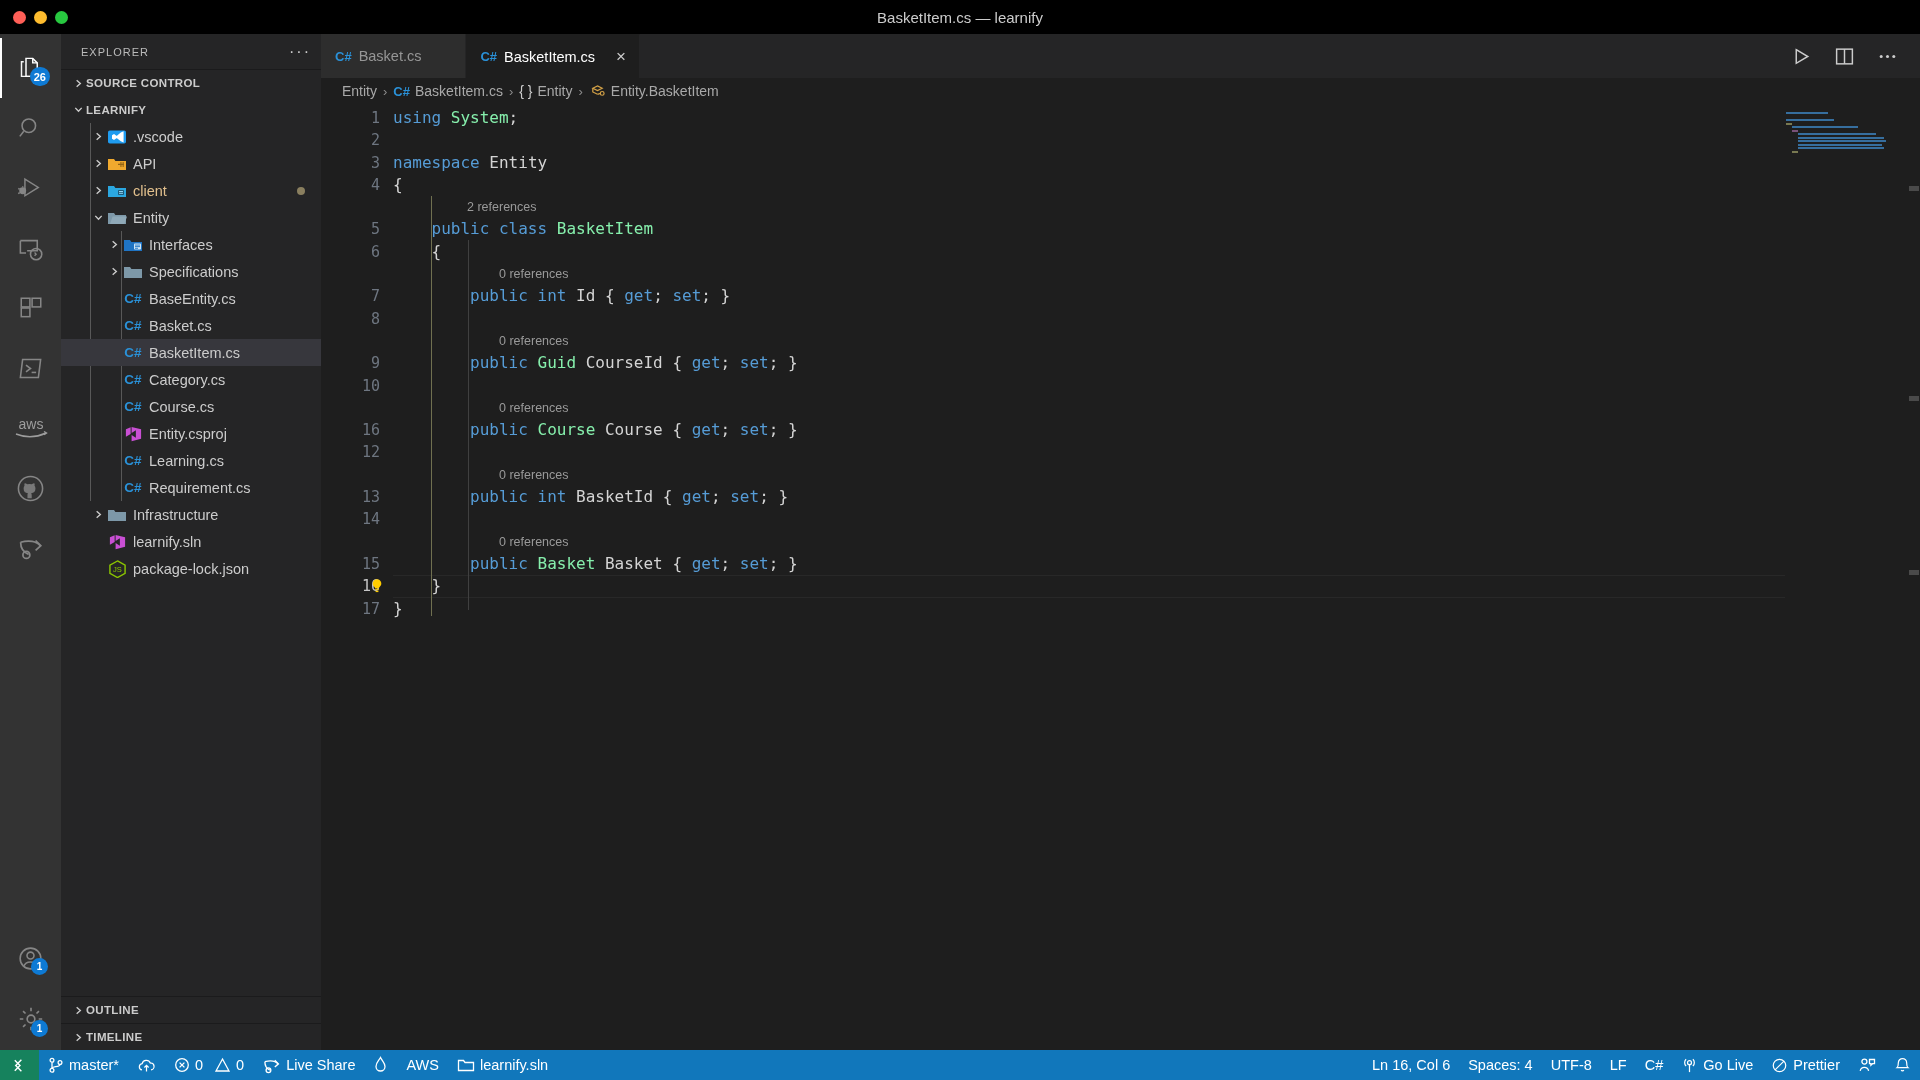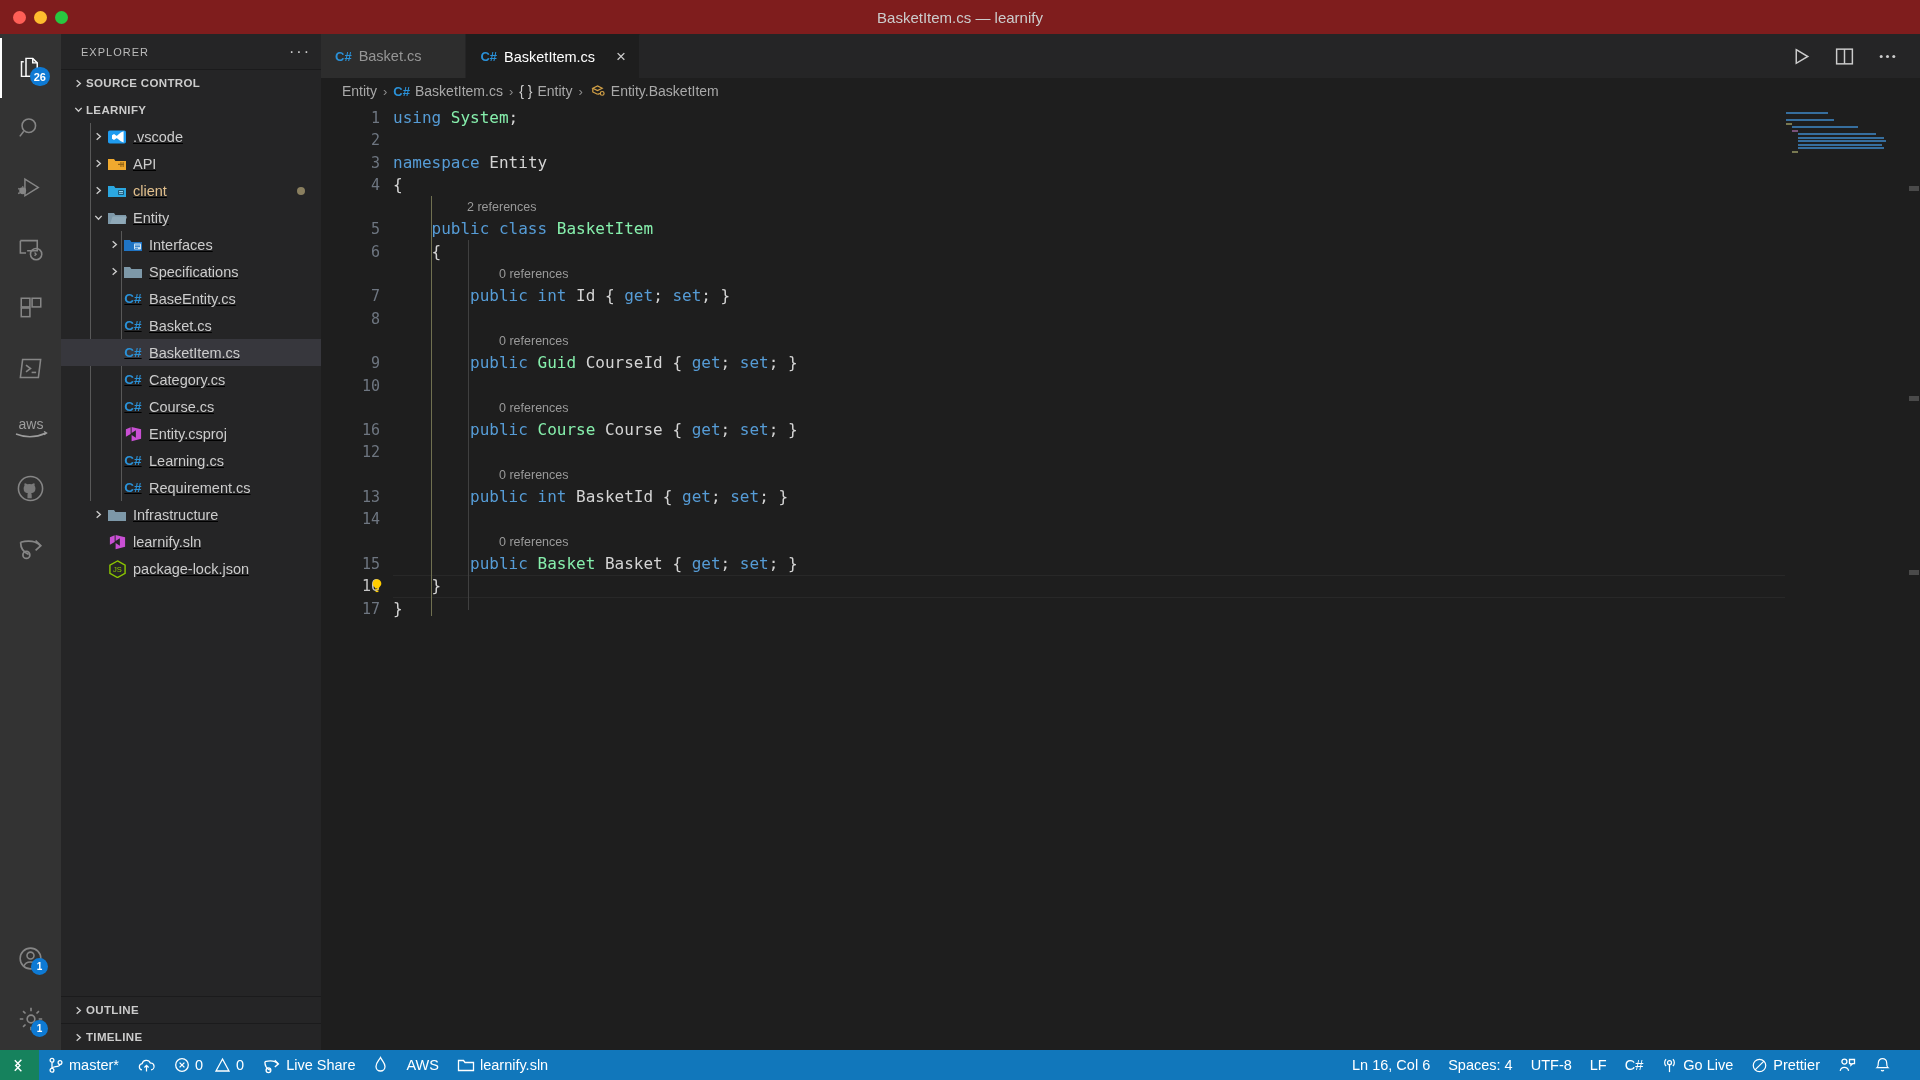--- a/index.html
+++ b/index.html
@@ -11,21 +11,21 @@
   }
   #app {
     width: 1920px; height: 1080px;
     display: flex; flex-direction: column;
     background: #1e1e1e;
   }
 
   
   .titlebar {
     height: 34px; flex: 0 0 34px;
-    background: #7f1d1d;
+    background: #000000;
     display: flex; align-items: center;
     position: relative;
   }
   .traffic { display: flex; gap: 8px; padding-left: 13px; }
   .tl-dot { width: 13px; height: 13px; border-radius: 50%; }
   .tl-red { background: #ff5f57; }
   .tl-yellow { background: #febc2e; }
   .tl-green { background: #28c840; }
   .title-text {
     position: absolute; left: 0; right: 0; text-align: center;
@@ -90,21 +90,21 @@
     color: #cccccc; font-size: 11.5px; font-weight: bold; letter-spacing: .35px;
     border-top: 1px solid #1b1b1c;
   }
   .chev {
     width: 16px; display: inline-flex; align-items: center; justify-content: center;
     color: #cccccc; font-size: 11px;
     flex: 0 0 16px;
   }
   .chev svg { display: block; }
 
-  .tree { flex: 1; overflow: hidden; position: relative; text-decoration: underline; }
+  .tree { flex: 1; overflow: hidden; position: relative; }
   .row {
     height: 27px;
     display: flex; align-items: center;
     color: #cccccc; font-size: 14.5px;
     white-space: nowrap;
     position: relative;
   }
   .row.selected { background: #37373d; }
   .row .twisty { flex: 0 0 16px; display: flex; align-items: center; justify-content: center; color: #cccccc; }
   .row .ficon { flex: 0 0 22px; display: flex; align-items: center; justify-content: center; margin-right: 5px; }
@@ -200,21 +200,21 @@
     background: #1177bb;
     display: flex; align-items: center;
     color: #ffffff; font-size: 14.5px;
     white-space: nowrap;
   }
   .sb-remote {
     background: #16825d; height: 30px;
     display: flex; align-items: center; padding: 0 11px;
   }
   .sb-item { display: flex; align-items: center; gap: 5px; padding: 0 9px; height: 16px; }
-  .sb-right { margin-left: auto; display: flex; align-items: center; padding-right: 20px; }
+  .sb-right { margin-left: auto; display: flex; align-items: center; padding-right: 0; }
   svg { display: block; }
 </style>
 </head>
 <body>
 
 <div id="app">
 
   <div class="titlebar">
     <div class="traffic">
       <div class="tl-dot tl-red"></div>

